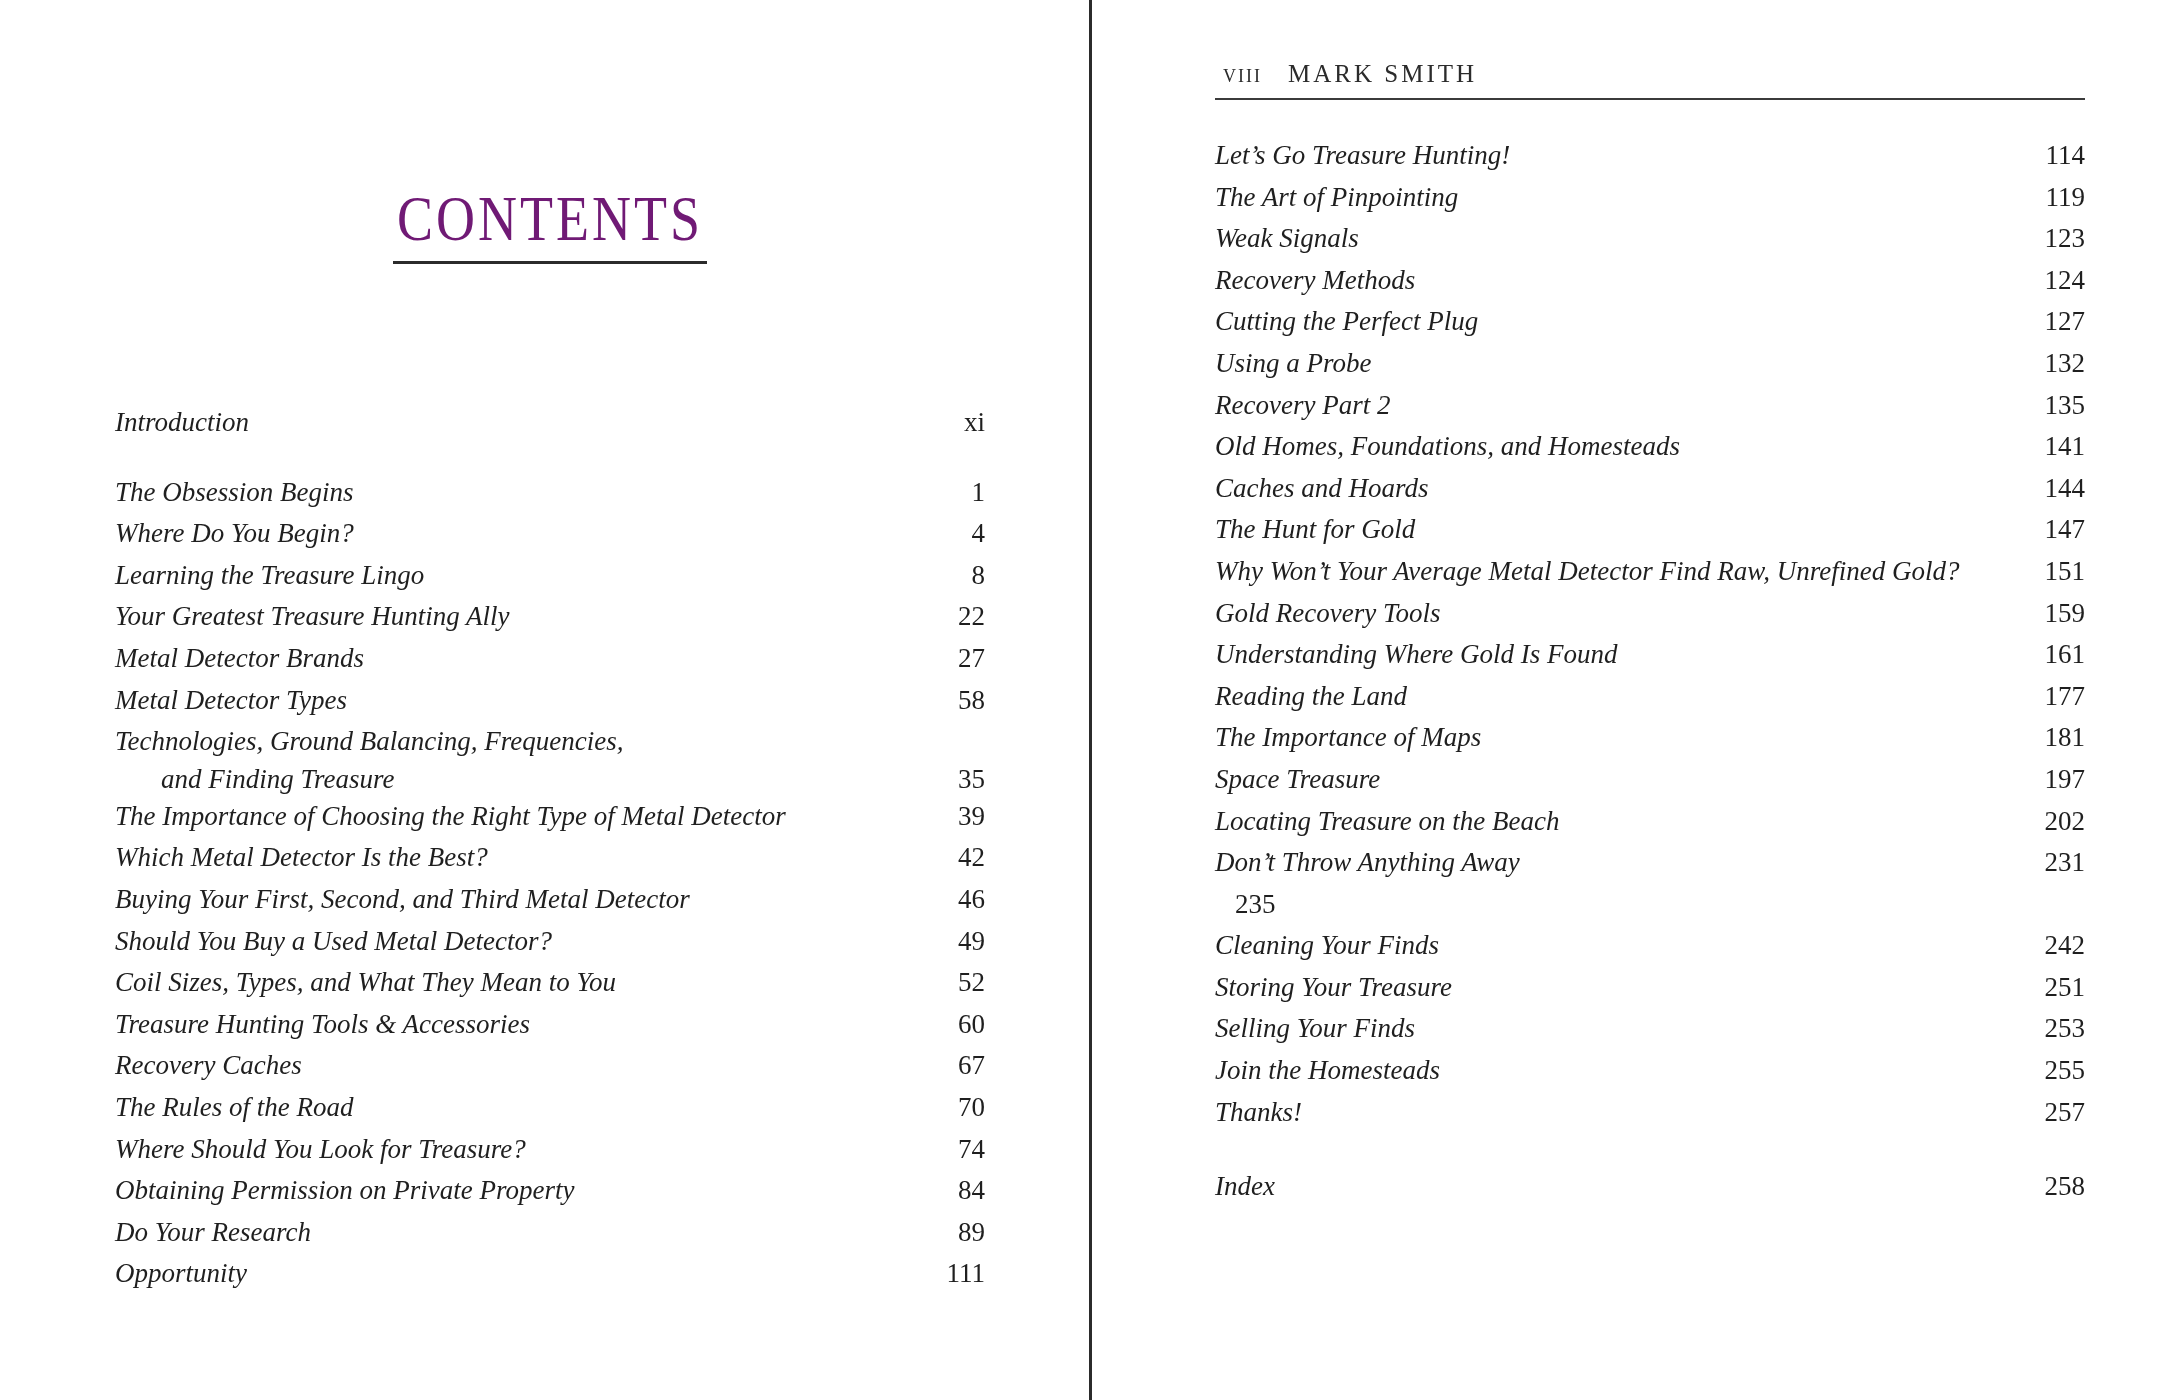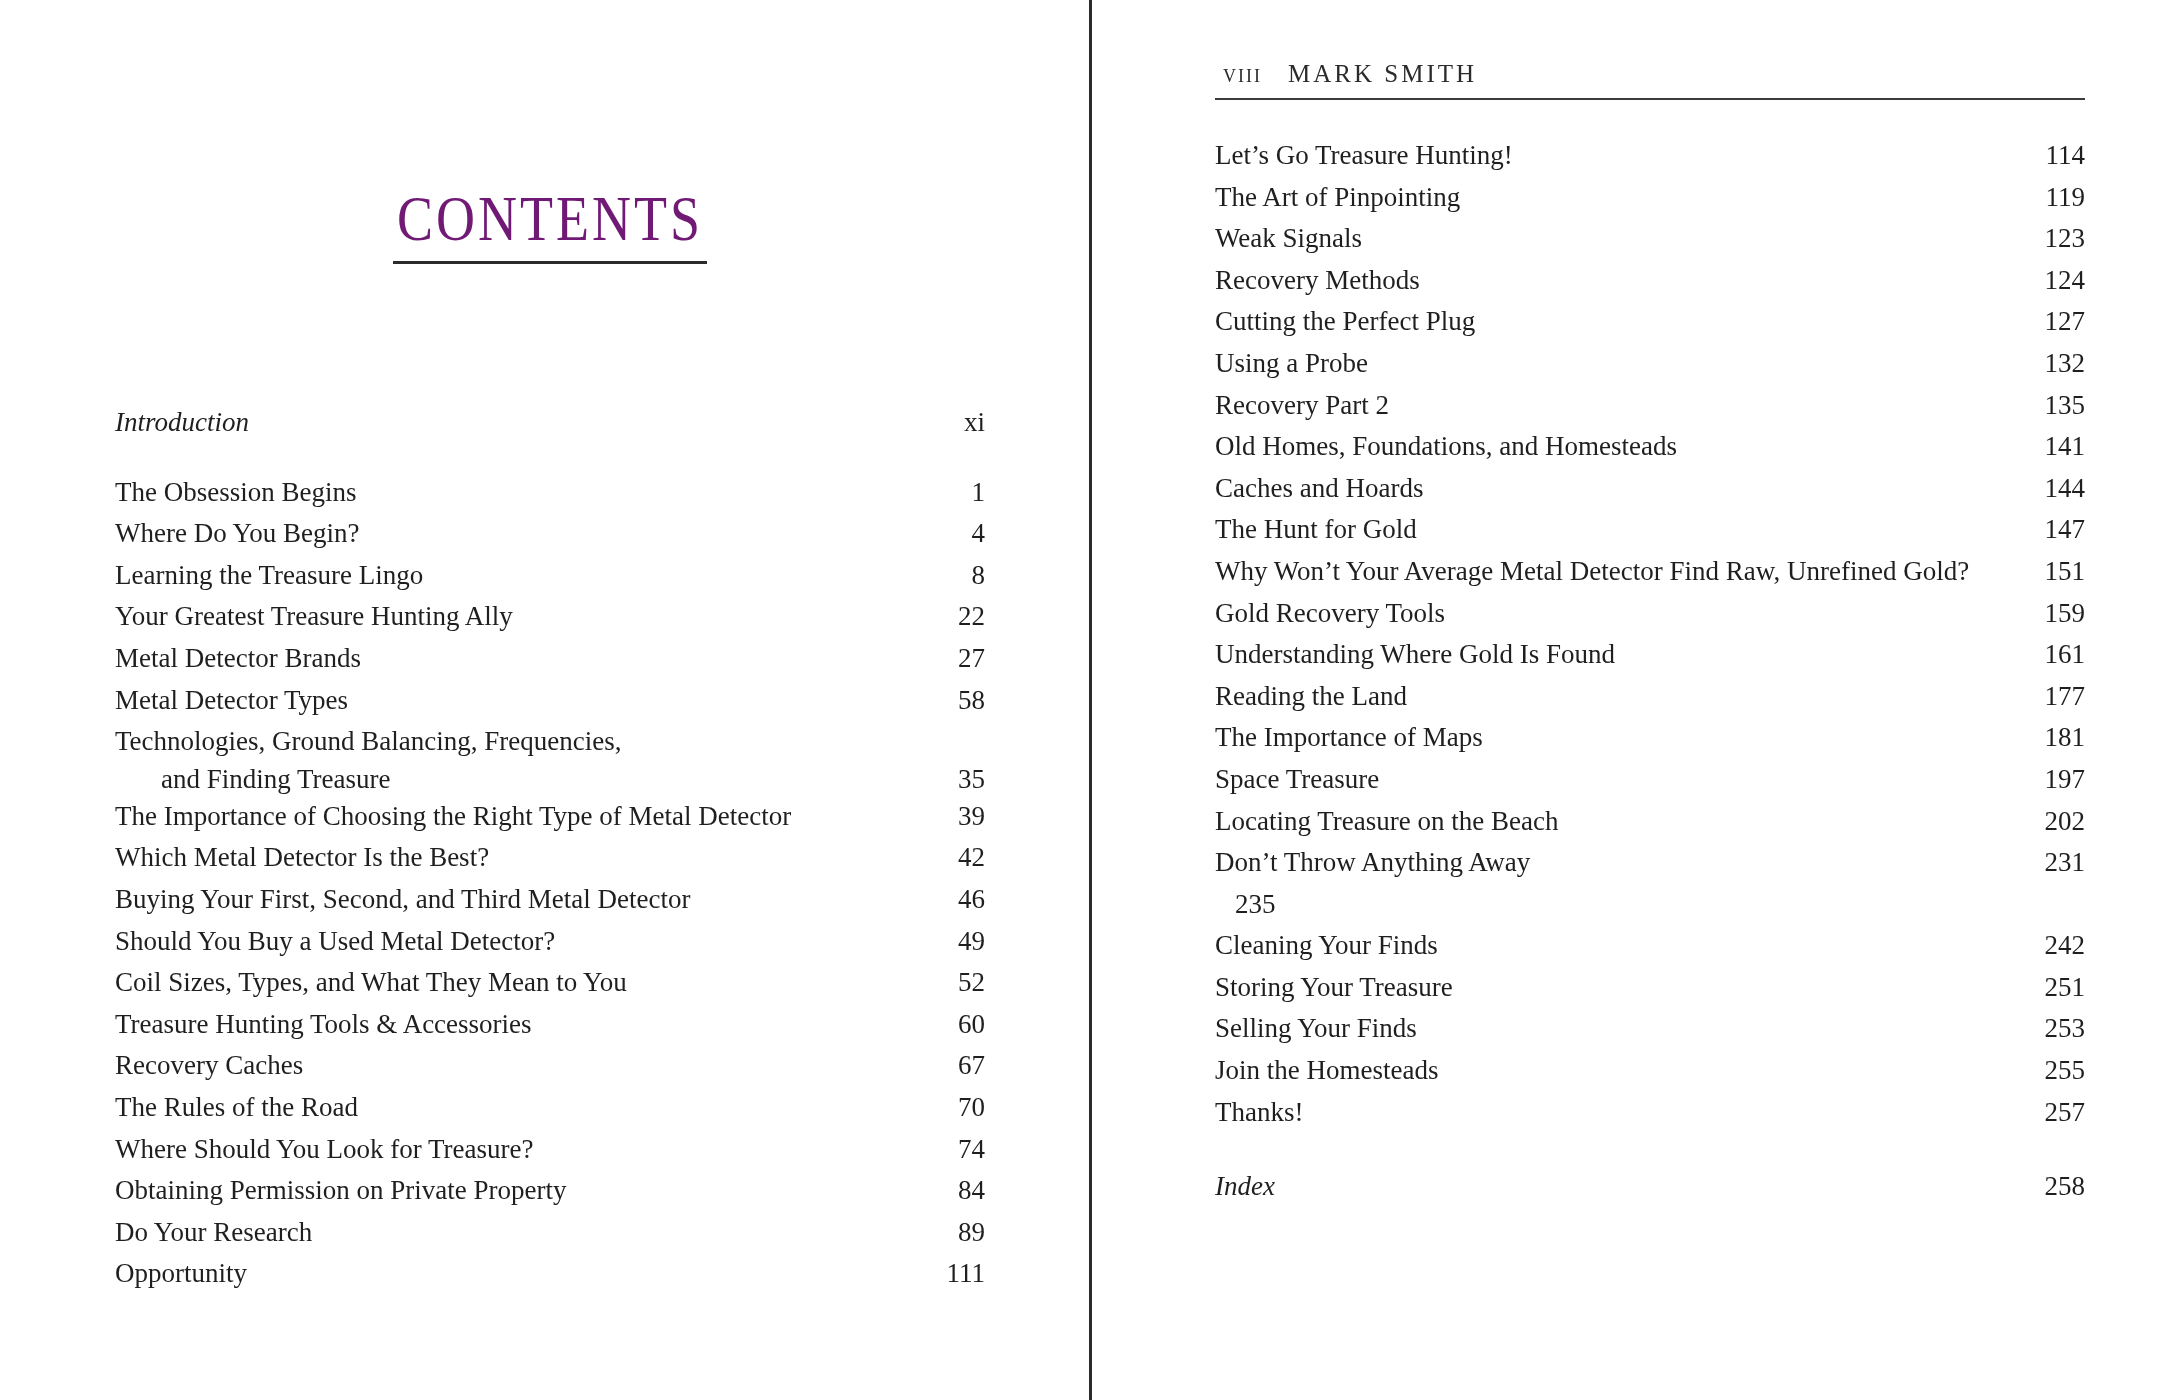--- a/index.html
+++ b/index.html
@@ -63,21 +63,21 @@
 
   
   .rows { position: absolute; left: 0; width: 100%; }
   .rows-left  { top: 402px; }
   .rows-right { top: 135px; }
   .row {
     display: flex; justify-content: space-between; align-items: baseline;
     height: 41.6px; line-height: 41.6px;
     font-size: 27px;
   }
-  .row .label { white-space: nowrap; }
+  .row .label { white-space: nowrap; font-style: italic; }
   .row .pagenum { flex-shrink: 0; padding-left: 20px; }
   .row.indent { height: 33px; line-height: 33px; padding-left: 46px; }
   .italic { font-style: italic; }
   .gap-left  { height: 28px; }
   .gap-right { height: 33px; }
 </style>
 </head>
 <body>
 
 <div class="spread">

